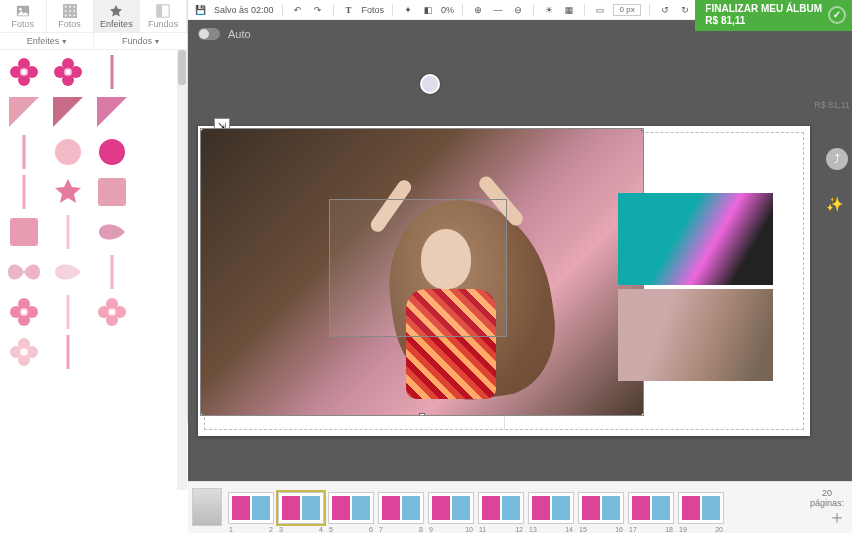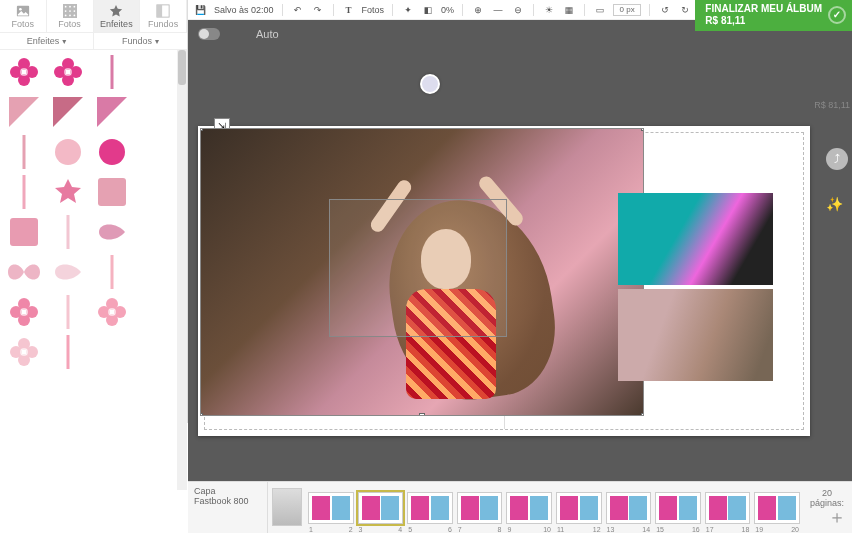--- a/index.html
+++ b/index.html
@@ -30,21 +30,21 @@
   .pxbox { width:28px; height:12px; border:1px solid #ccc; font-size:8px; display:flex; align-items:center; justify-content:center; color:#666;}
 
   
   .finalize { position:absolute; right:0; top:0; height:31px; background:#4caf3f; color:#fff; font-size:10px; padding:3px 30px 3px 10px; line-height:12px; z-index:20; font-weight:bold;}
   .finalize .check { position:absolute; right:6px; top:6px; width:18px; height:18px; border:2px solid rgba(255,255,255,.5); border-radius:50%; display:flex; align-items:center; justify-content:center; font-size:10px;}
 
   
   .autostrip { position:absolute; left:188px; right:0; top:20px; height:28px; background:#5a5a5a; display:flex; align-items:center; padding-left:10px; gap:8px;}
   .toggle { width:22px; height:12px; background:#888; border-radius:6px; position:relative;}
   .toggle::after{content:""; position:absolute; width:10px; height:10px; background:#ddd; border-radius:50%; left:1px; top:1px;}
-  .auto-label{ color:#ccc; font-size:11px;margin-left:28px;}
+  .auto-label{ color:#ccc; font-size:11px;}
 
   
   .canvas-area { position:absolute; left:188px; right:0; top:48px; bottom:52px; background:#5a5a5a; overflow:hidden;}
   .price-right { position:absolute; right:2px; top:52px; color:#888; font-size:9px;}
   .spread { position:absolute; left:10px; top:78px; width:612px; height:310px; background:#fff; box-shadow:0 1px 4px rgba(0,0,0,.4);}
   .spread-inner { position:absolute; inset:6px; border:1px dashed #bbb;}
   .page-divider{ position:absolute; left:50%; top:0; bottom:0; width:1px; background:#ddd;}
 
   .main-photo { position:absolute; left:0; top:0; width:440px; height:280px; background:linear-gradient(135deg,#3a2f26 0%, #6b4f3a 35%, #c58a9a 55%, #e6a6b3 70%, #4a3a2e 100%); overflow:hidden;}
   .photo-frame { position:absolute; border:1px solid #888;}
@@ -361,24 +361,20 @@
         <div class="sel-handle" style="left:50%; bottom:-4px; margin-left:-3px;"></div>
       </div>
 
       <div class="sm-photo sm1"></div>
       <div class="sm-photo sm2"></div>
     </div>
   </div>
 </div>
 
 <div class="filmstrip">
-  <div class="cover-info">
-    <div>Capa</div>
-    <div>Fastbook 800</div>
-  </div>
   <div class="cover-thumb"></div>
   <div class="pages" id="pages">
       <div class="page-th">
         <div class="mini" style="left:3px;width:18px;"></div>
         <div class="mini" style="right:3px;width:18px;background:#7bd;"></div>
         <span class="pn-l">1</span>
         <span class="pn-r">2</span>
       </div>
       <div class="page-th sel">
         <div class="mini" style="left:3px;width:18px;"></div>

